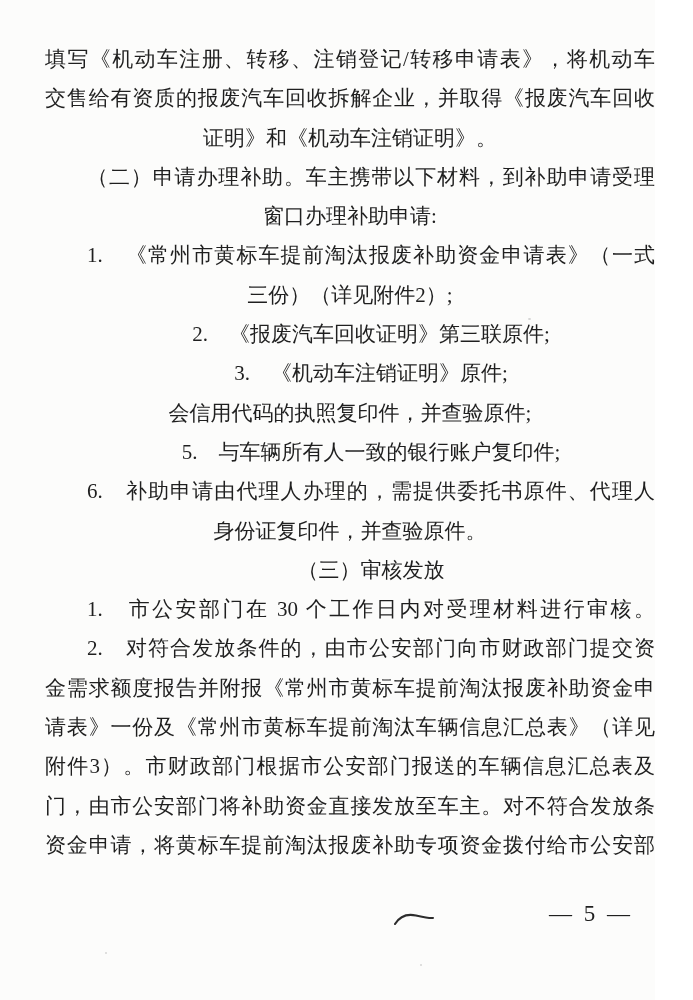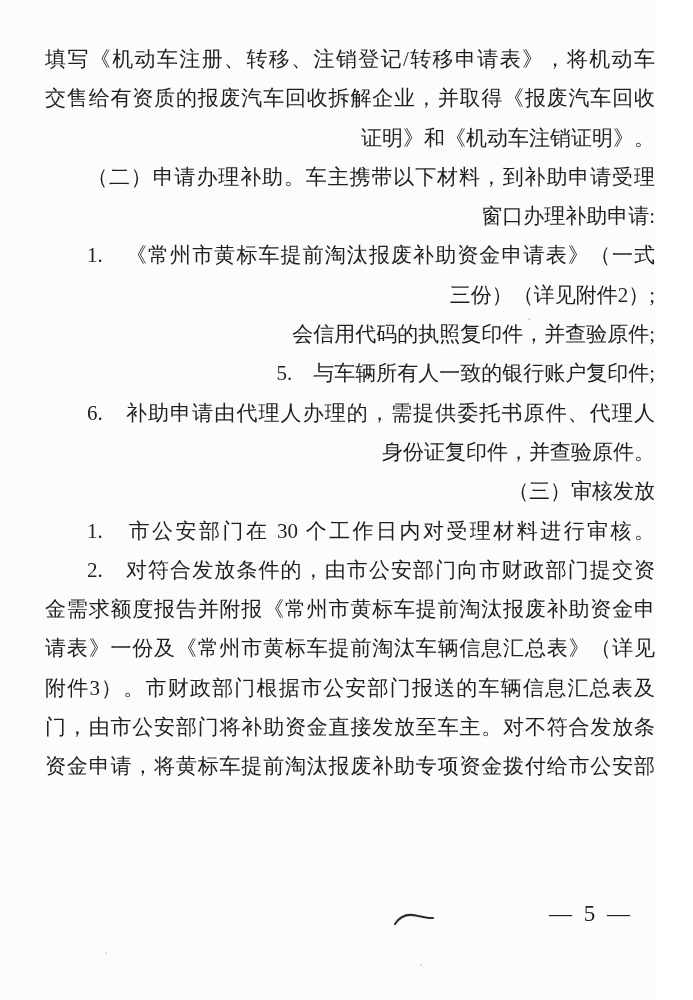--- a/index.html
+++ b/index.html
@@ -21,21 +21,21 @@
     top: 40px;
     width: 610px;
     color: #1f1f1f;
     font-size: 21px;
     font-weight: 500;
   }
   .ln {
     height: 39.3px;
     line-height: 39.3px;
     overflow: hidden;
-    text-align: right;
+    text-align: center;
     white-space: normal;
   }
   .ln.j {
     text-align: justify;
     text-align-last: justify;
   }
   .ln.ind {
     text-indent: 2em;
   }
   .footer-mark {
@@ -67,20 +67,22 @@
 
 <div class="page">
   <div class="doc">
     <div class="ln j">填写《机动车注册、转移、注销登记/转移申请表》，将机动车</div>
     <div class="ln j">交售给有资质的报废汽车回收拆解企业，并取得《报废汽车回收</div>
     <div class="ln">证明》和《机动车注销证明》。</div>
     <div class="ln ind j">（二）申请办理补助。车主携带以下材料，到补助申请受理</div>
     <div class="ln">窗口办理补助申请:</div>
     <div class="ln ind j">1.　《常州市黄标车提前淘汰报废补助资金申请表》（一式</div>
     <div class="ln">三份）（详见附件2）;</div>
+    <div class="ln ind">2.　《报废汽车回收证明》第三联原件;</div>
+    <div class="ln ind">3.　《机动车注销证明》原件;</div>
     <div class="ln">会信用代码的执照复印件，并查验原件;</div>
     <div class="ln ind">5.　与车辆所有人一致的银行账户复印件;</div>
     <div class="ln ind j">6.　补助申请由代理人办理的，需提供委托书原件、代理人</div>
     <div class="ln">身份证复印件，并查验原件。</div>
     <div class="ln ind">（三）审核发放</div>
     <div class="ln ind j">1.　市公安部门在 30 个工作日内对受理材料进行审核。</div>
     <div class="ln ind j">2.　对符合发放条件的，由市公安部门向市财政部门提交资</div>
     <div class="ln j">金需求额度报告并附报《常州市黄标车提前淘汰报废补助资金申</div>
     <div class="ln j">请表》一份及《常州市黄标车提前淘汰车辆信息汇总表》（详见</div>
     <div class="ln j">附件3）。市财政部门根据市公安部门报送的车辆信息汇总表及</div>

